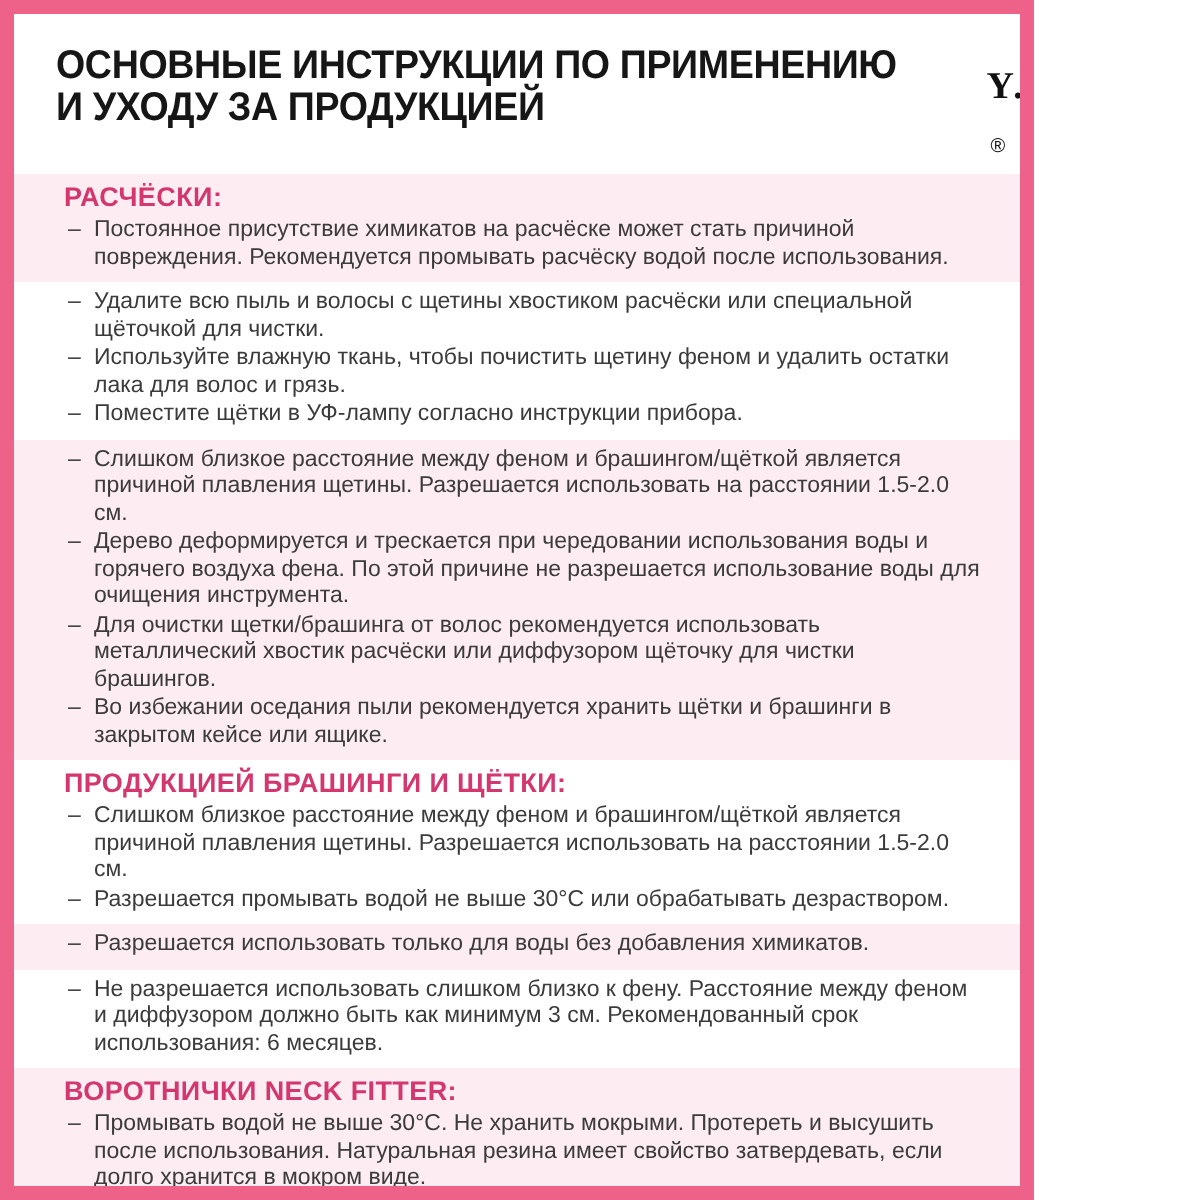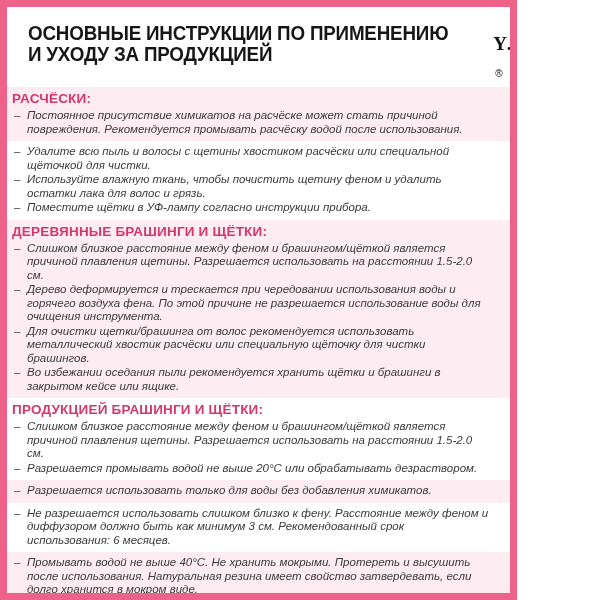--- a/index.html
+++ b/index.html
@@ -41,37 +41,37 @@
   .logo .park{position:absolute;left:64px;top:11px;font-size:13px;font-weight:bold;letter-spacing:8px;}
   .logo .slash{position:absolute;left:0;top:0;width:132px;height:62px;}
   .logo .prof{
     position:absolute;right:6px;top:37px;
     font-family:"Liberation Sans", sans-serif;
     font-size:10px;font-weight:bold;font-style:italic;letter-spacing:0.2px;
   }
   .logo .reg{position:absolute;left:20px;top:45px;font-size:10px;font-family:"Liberation Sans", sans-serif;}
   
   .sections{flex:1;display:flex;flex-direction:column;}
-  .section{padding:4px 20px 4px 5px;background:#ffffff;}
+  .section{padding:4px 20px 4px 25px;background:#ffffff;}
   .section.pink{background:var(--band);}
   .section:last-child{flex:1;}
   .section h2{
     font-size:13.5px;line-height:16px;font-weight:bold;
     color:var(--heading);letter-spacing:0.2px;
     margin-bottom:2px;
   }
   .section ul{list-style:none;}
   .section li{
     display:flex;
     font-size:11.5px;line-height:13.5px;
     color:var(--body);
     margin-bottom:1px;
   }
   .section li .dash{flex:none;width:15px;padding-left:2px;}
-  .section li .text{flex:1;font-style:italic;}
+  .section li .text{flex:1;}
 </style>
 </head>
 <body>
 
 <div class="page">
 
   <div class="header">
     <div class="title">
       <div>ОСНОВНЫЕ ИНСТРУКЦИИ ПО ПРИМЕНЕНИЮ</div>
       <div>И УХОДУ ЗА ПРОДУКЦИЕЙ</div>
@@ -110,51 +110,50 @@
             <span class="text">Используйте влажную ткань, чтобы почистить щетину феном и удалить остатки лака для волос и грязь.</span>
           </li>
         <li>
             <span class="dash">–</span>
             <span class="text">Поместите щётки в УФ-лампу согласно инструкции прибора.</span>
           </li>
       </ul>
     </div>
 
     <div class="section pink">
-      <h2>ДЕРЕВЯННЫЕ БРАШИНГИ И ЩЁТКИ:</h2>
       <ul>
         <li>
             <span class="dash">–</span>
             <span class="text">Слишком близкое расстояние между феном и брашингом/щёткой является причиной плавления щетины. Разрешается использовать на расстоянии 1.5-2.0 см.</span>
           </li>
         <li>
             <span class="dash">–</span>
             <span class="text">Дерево деформируется и трескается при чередовании использования воды и горячего воздуха фена. По этой причине не разрешается использование воды для очищения инструмента.</span>
           </li>
         <li>
             <span class="dash">–</span>
-            <span class="text">Для очистки щетки/брашинга от волос рекомендуется использовать металлический хвостик расчёски или специальную щёточку для чистки брашингов.</span>
+            <span class="text">Для очистки щетки/брашинга от волос рекомендуется использовать металлический хвостик расчёски или диффузором щёточку для чистки брашингов.</span>
           </li>
         <li>
             <span class="dash">–</span>
             <span class="text">Во избежании оседания пыли рекомендуется хранить щётки и брашинги в закрытом кейсе или ящике.</span>
           </li>
       </ul>
     </div>
 
     <div class="section">
       <h2>ПРОДУКЦИЕЙ БРАШИНГИ И ЩЁТКИ:</h2>
       <ul>
         <li>
             <span class="dash">–</span>
             <span class="text">Слишком близкое расстояние между феном и брашингом/щёткой является причиной плавления щетины. Разрешается использовать на расстоянии 1.5-2.0 см.</span>
           </li>
         <li>
             <span class="dash">–</span>
-            <span class="text">Разрешается промывать водой не выше 20°C или обрабатывать дезраствором.</span>
+            <span class="text">Разрешается промывать водой не выше 30°C или обрабатывать дезраствором.</span>
           </li>
       </ul>
     </div>
 
     <div class="section pink">
       <ul>
         <li>
             <span class="dash">–</span>
             <span class="text">Разрешается использовать только для воды без добавления химикатов.</span>
           </li>
@@ -164,24 +163,25 @@
     <div class="section">
       <ul>
         <li>
             <span class="dash">–</span>
             <span class="text">Не разрешается использовать слишком близко к фену. Расстояние между феном и диффузором должно быть как минимум 3 см. Рекомендованный срок использования: 6 месяцев.</span>
           </li>
       </ul>
     </div>
 
     <div class="section pink">
+      <h2>ВОРОТНИЧКИ NECK FITTER:</h2>
       <ul>
         <li>
             <span class="dash">–</span>
-            <span class="text">Промывать водой не выше 40°C. Не хранить мокрыми. Протереть и высушить после использования. Натуральная резина имеет свойство затвердевать, если долго хранится в мокром виде.</span>
+            <span class="text">Промывать водой не выше 30°C. Не хранить мокрыми. Протереть и высушить после использования. Натуральная резина имеет свойство затвердевать, если долго хранится в мокром виде.</span>
           </li>
         <li>
             <span class="dash">–</span>
             <span class="text">Разрешается использовать дезраствор для дезинфекции.</span>
           </li>
       </ul>
     </div>
 
   </div>
 </div>

